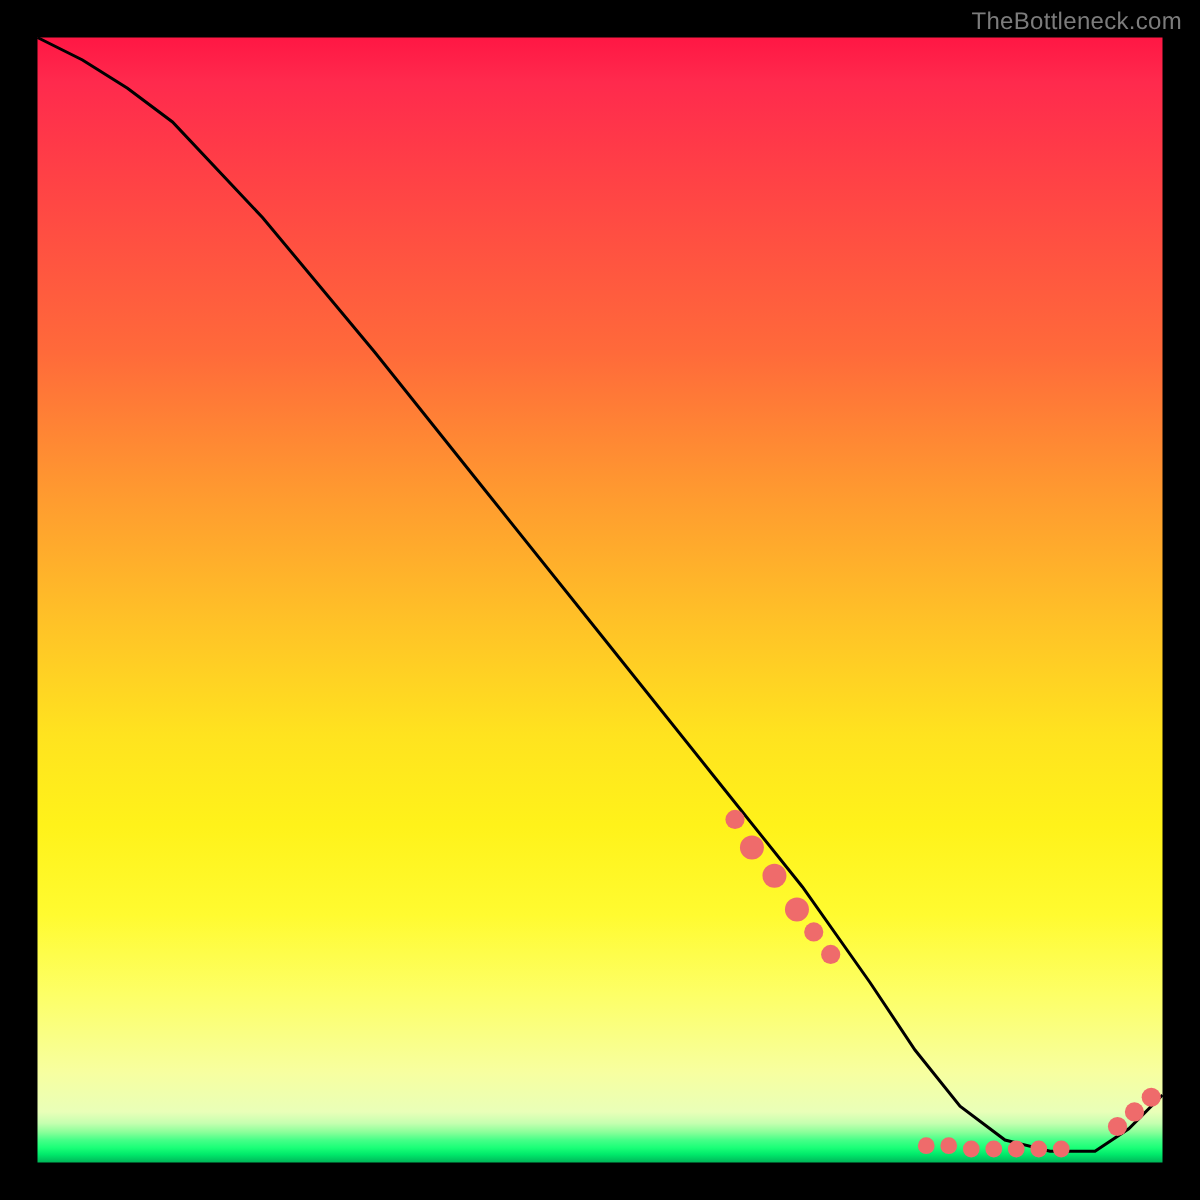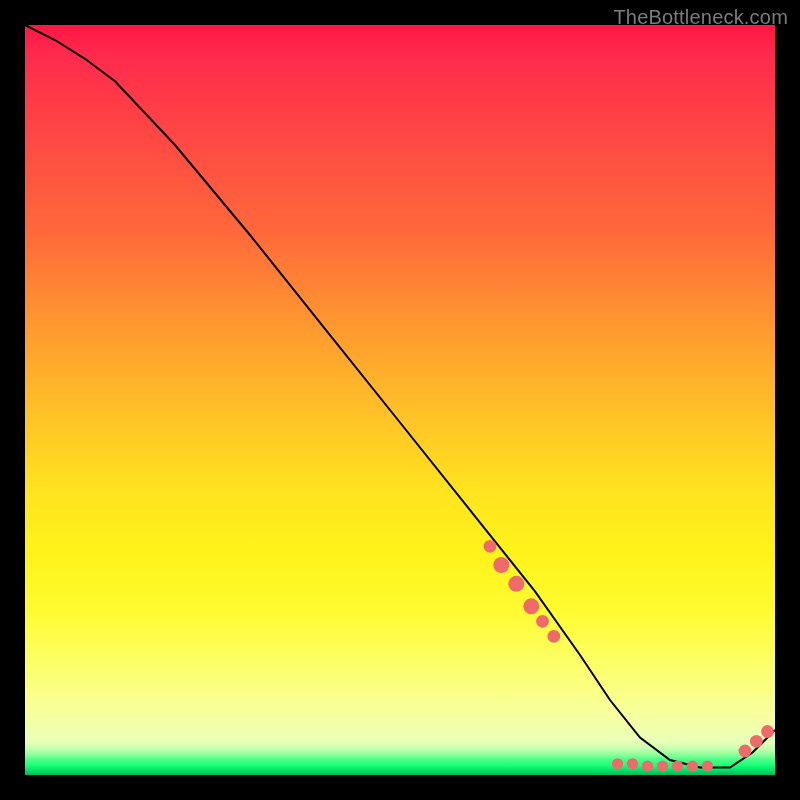--- a/index.html
+++ b/index.html
@@ -15,21 +15,21 @@
     position: relative;
     width: 800px;
     height: 800px;
     background: #000;
   }
   .watermark {
     position: absolute;
     top: 6px;
     right: 12px;
     color: #7c7c7c;
-    font-size: 20px;
+    font-size: 16px;
     font-weight: 400;
     letter-spacing: 0.2px;
     z-index: 5;
   }
   .plot-area {
     position: absolute;
     left: 25px;
     top: 25px;
     width: 750px;
     height: 750px;

